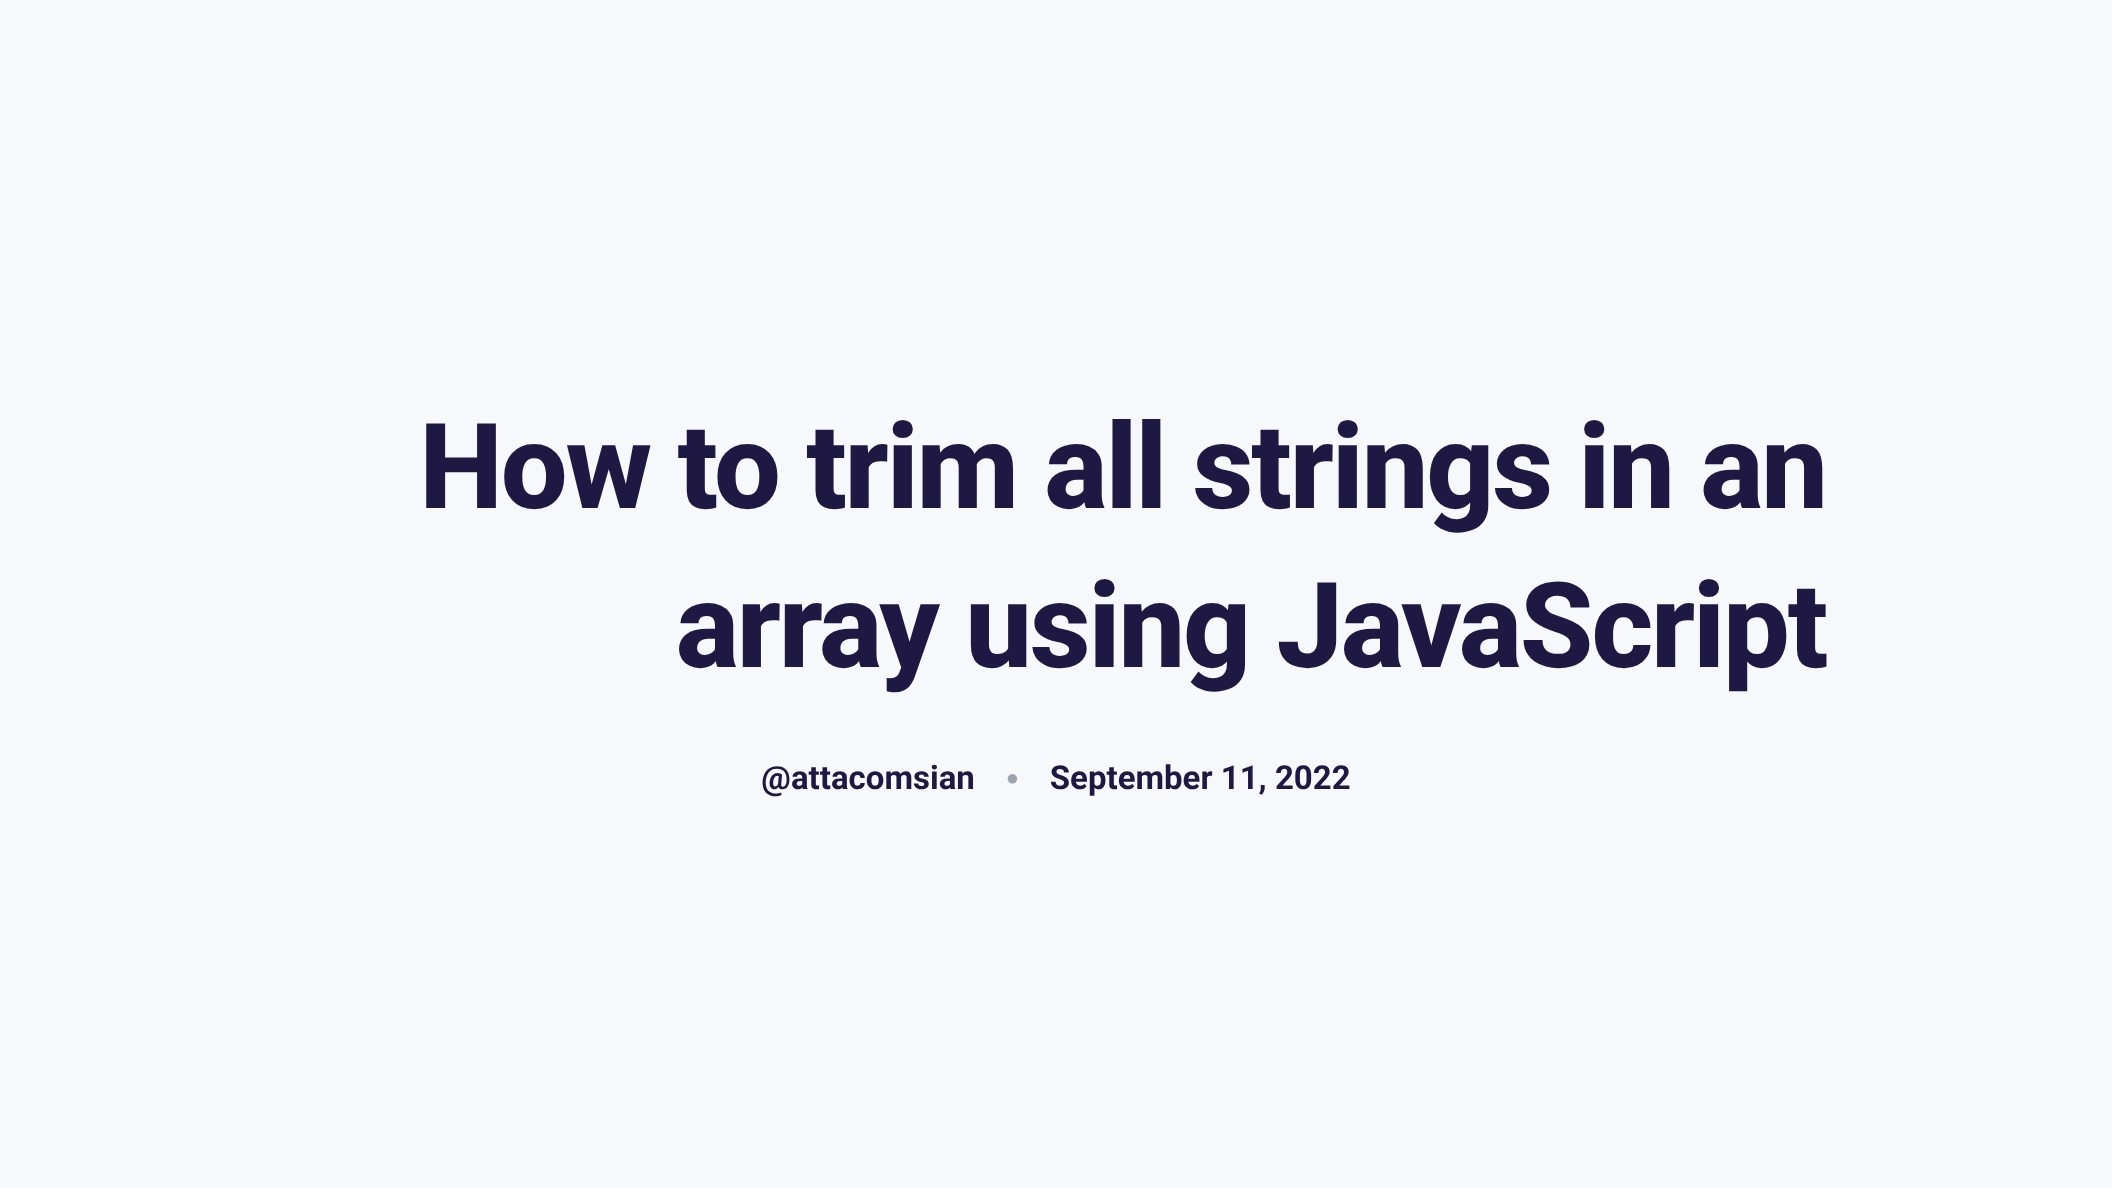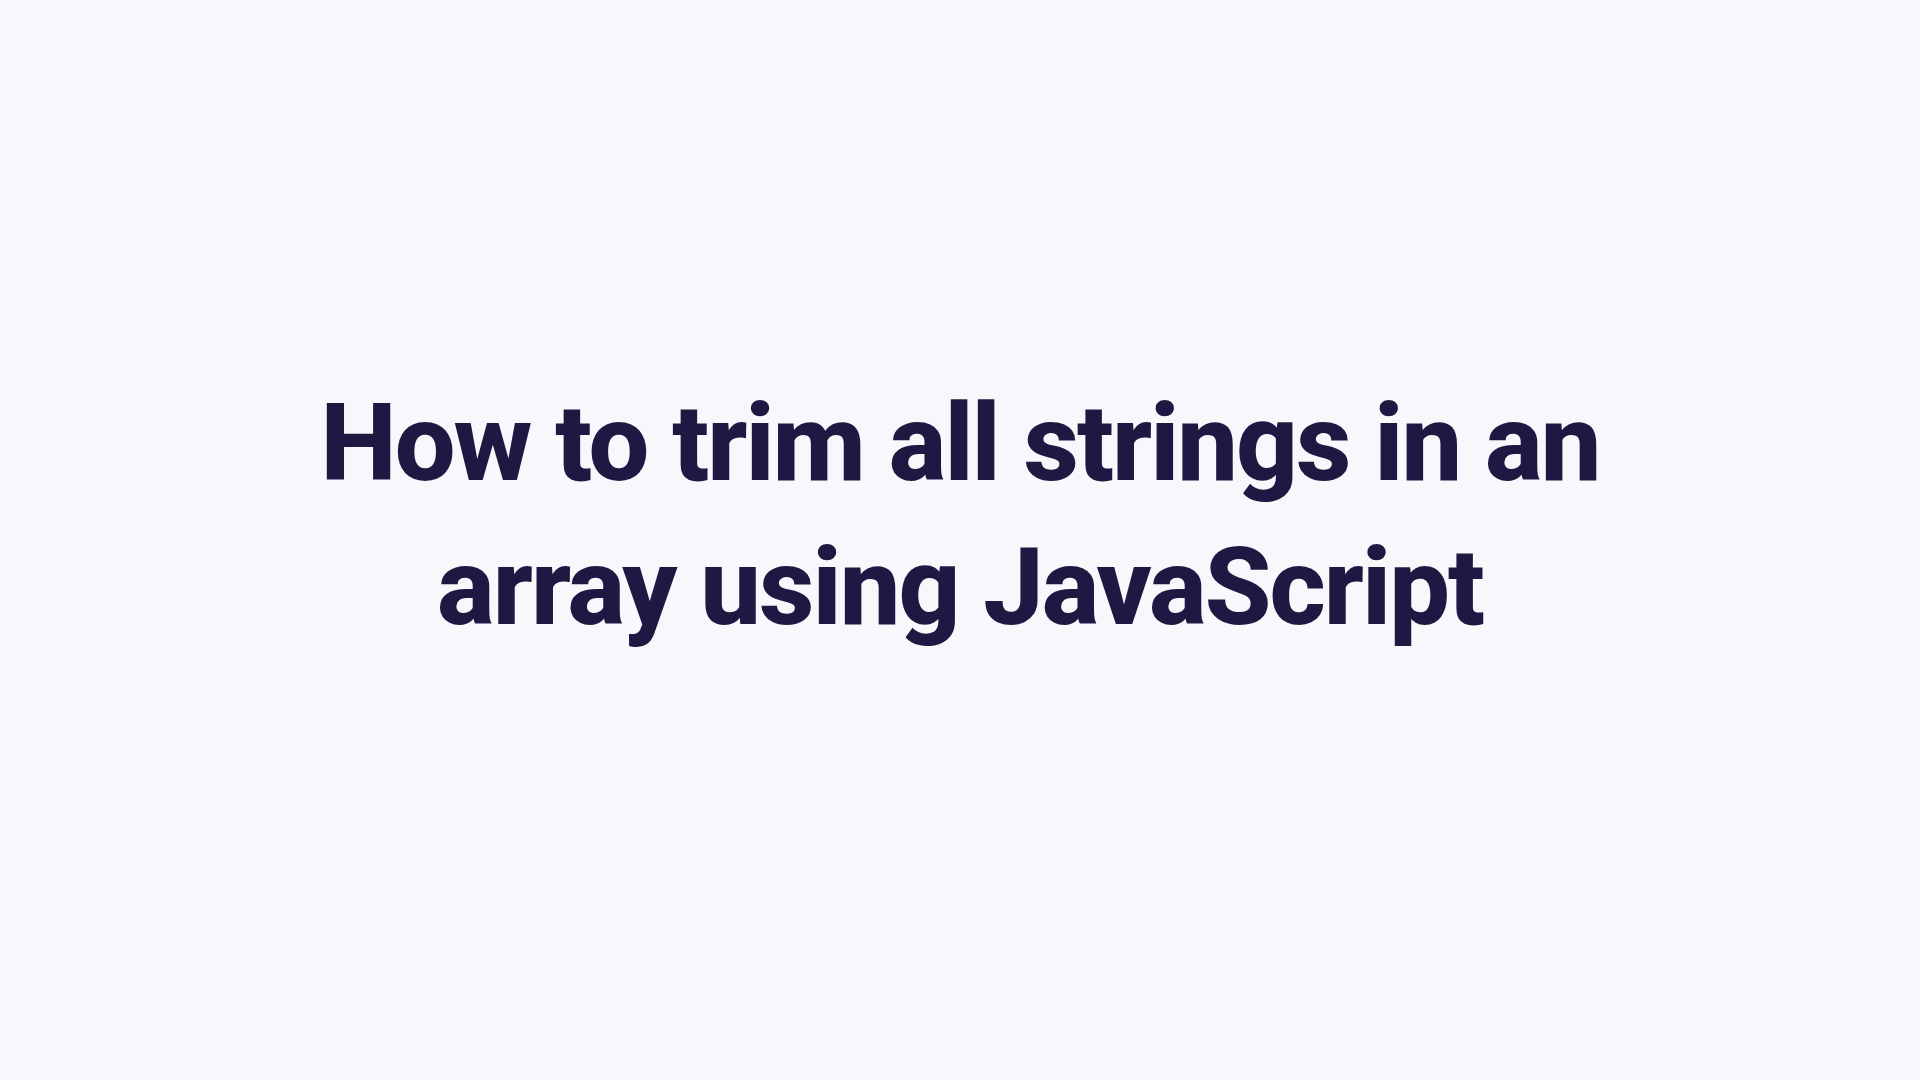--- a/index.html
+++ b/index.html
@@ -17,21 +17,21 @@
       flex-direction: column;
       align-items: center;
       justify-content: center;
       overflow: hidden;
     }
     
     .container {
       display: flex;
       flex-direction: column;
       align-items: center;
-      text-align: center;
+      text-align: right;
       max-width: 1400px;
     }
     
     .title {
       color: #1e1842;
       font-size: 108px;
       font-weight: 800;
       line-height: 1.33;
       letter-spacing: -2px;
       margin-bottom: 48px;
@@ -49,13 +49,18 @@
     .separator {
       color: #9ca3af;
       font-size: 20px;
     }
   </style>
 </head>
 <body>
 
 <div class="container">
   <h1 class="title">How to trim all strings in an array using JavaScript</h1>
+  <div class="meta">
+    <span>@attacomsian</span>
+    <span class="separator">●</span>
+    <span>September 11, 2022</span>
+  </div>
 </div>
 
 </body></html>

